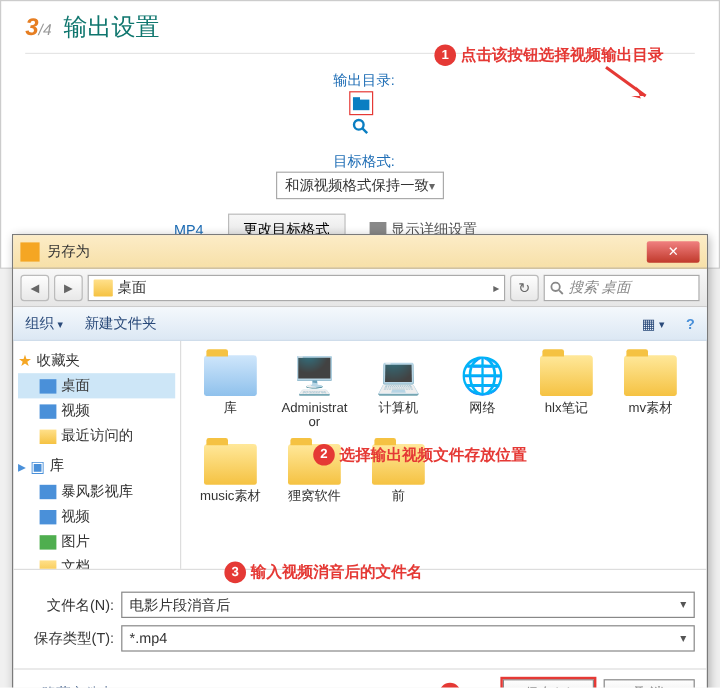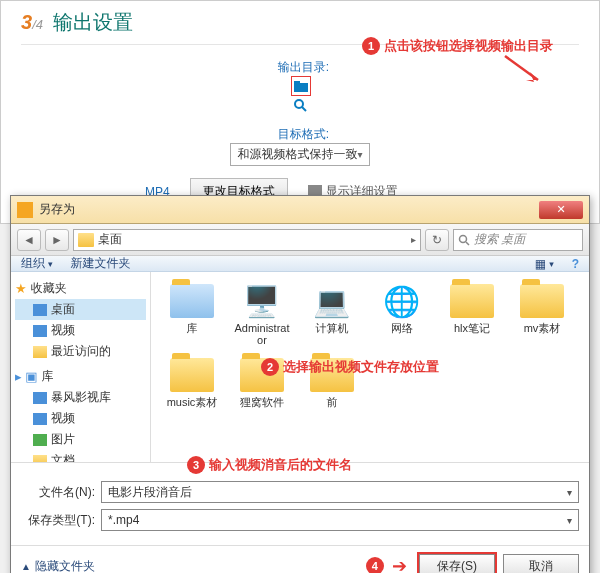--- a/index.html
+++ b/index.html
@@ -33,21 +33,21 @@
 .titlebar .t-ico { width: 16px; height: 16px; background: #f5a623; margin-right: 6px; }
 .titlebar .t-text { flex: 1; color: #333; font-size: 12px; }
 .titlebar .close-btn { width: 44px; height: 18px; background: linear-gradient(#f08080,#c0392b); color: #fff; display: flex; align-items: center; justify-content: center; font-size: 11px; border-radius: 2px; cursor: pointer; }
 
 .navbar { height: 32px; background: linear-gradient(#f7f7f7,#e6e6e6); border-bottom: 1px solid #ccc; display: flex; align-items: center; padding: 0 6px; gap: 4px; }
 .nav-btn { width: 24px; height: 22px; border: 1px solid #bbb; border-radius: 3px; background: linear-gradient(#fdfdfd,#e8e8e8); display: flex; align-items: center; justify-content: center; color: #666; cursor: pointer; font-size: 12px; }
 .addr { flex: 1; height: 22px; border: 1px solid #aaa; background: #fff; display: flex; align-items: center; padding: 0 4px; gap: 4px; }
 .addr .fld-ico { width: 16px; height: 14px; background: linear-gradient(#ffe08a,#f5c242); border-radius: 1px; }
 .search { width: 130px; height: 22px; border: 1px solid #aaa; background: #fff; display: flex; align-items: center; padding: 0 4px; gap: 4px; color: #888; font-style: italic; }
 
-.toolbar { height: 16px; background: linear-gradient(#f4f8fc,#dce8f4); border-bottom: 1px solid #c4d5e6; display: flex; align-items: center; padding: 0 10px; gap: 18px; color: #2a4a7a; }
+.toolbar { height: 28px; background: linear-gradient(#f4f8fc,#dce8f4); border-bottom: 1px solid #c4d5e6; display: flex; align-items: center; padding: 0 10px; gap: 18px; color: #2a4a7a; }
 .toolbar .tb-item { cursor: pointer; display: flex; align-items: center; gap: 3px; }
 
 .body-area { display: flex; height: 190px; }
 .sidebar { width: 140px; border-right: 1px solid #ddd; padding: 6px 4px; overflow: hidden; }
 .side-group { margin-bottom: 4px; }
 .side-head { display: flex; align-items: center; gap: 4px; color: #333; padding: 2px 0; cursor: pointer; }
 .side-head .star { color: #f5a623; font-size: 13px; }
 .side-head .lib { color: #4a90d9; font-size: 13px; }
 .side-item { display: flex; align-items: center; gap: 4px; padding: 2px 0 2px 18px; color: #333; cursor: pointer; }
 .side-item.sel { background: #cde6f7; }

